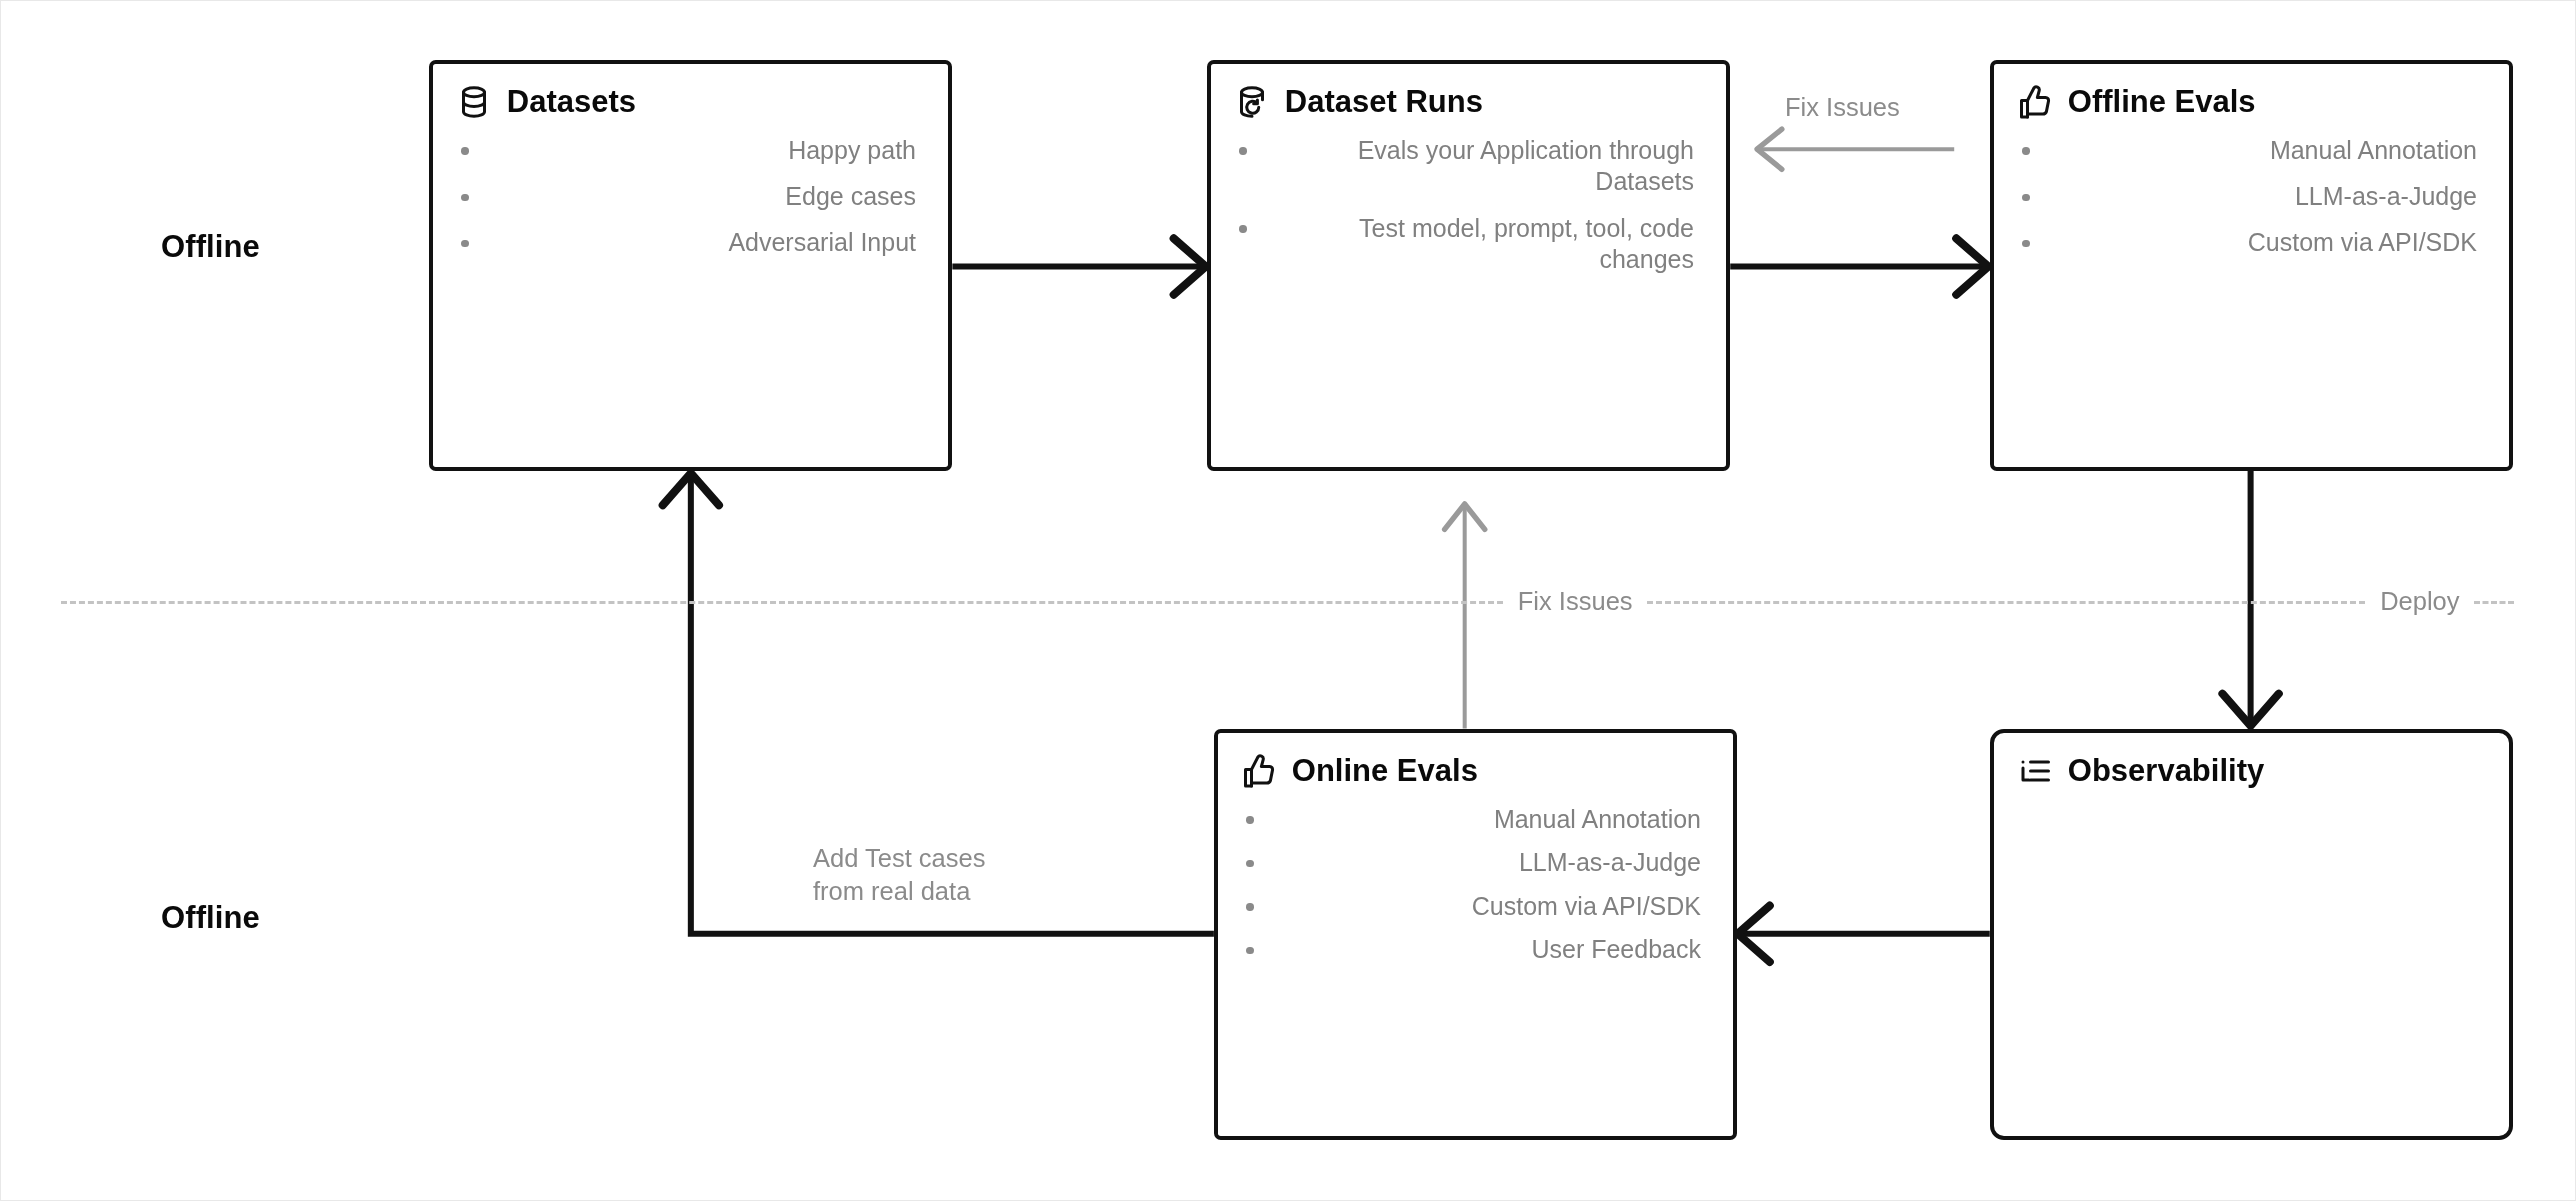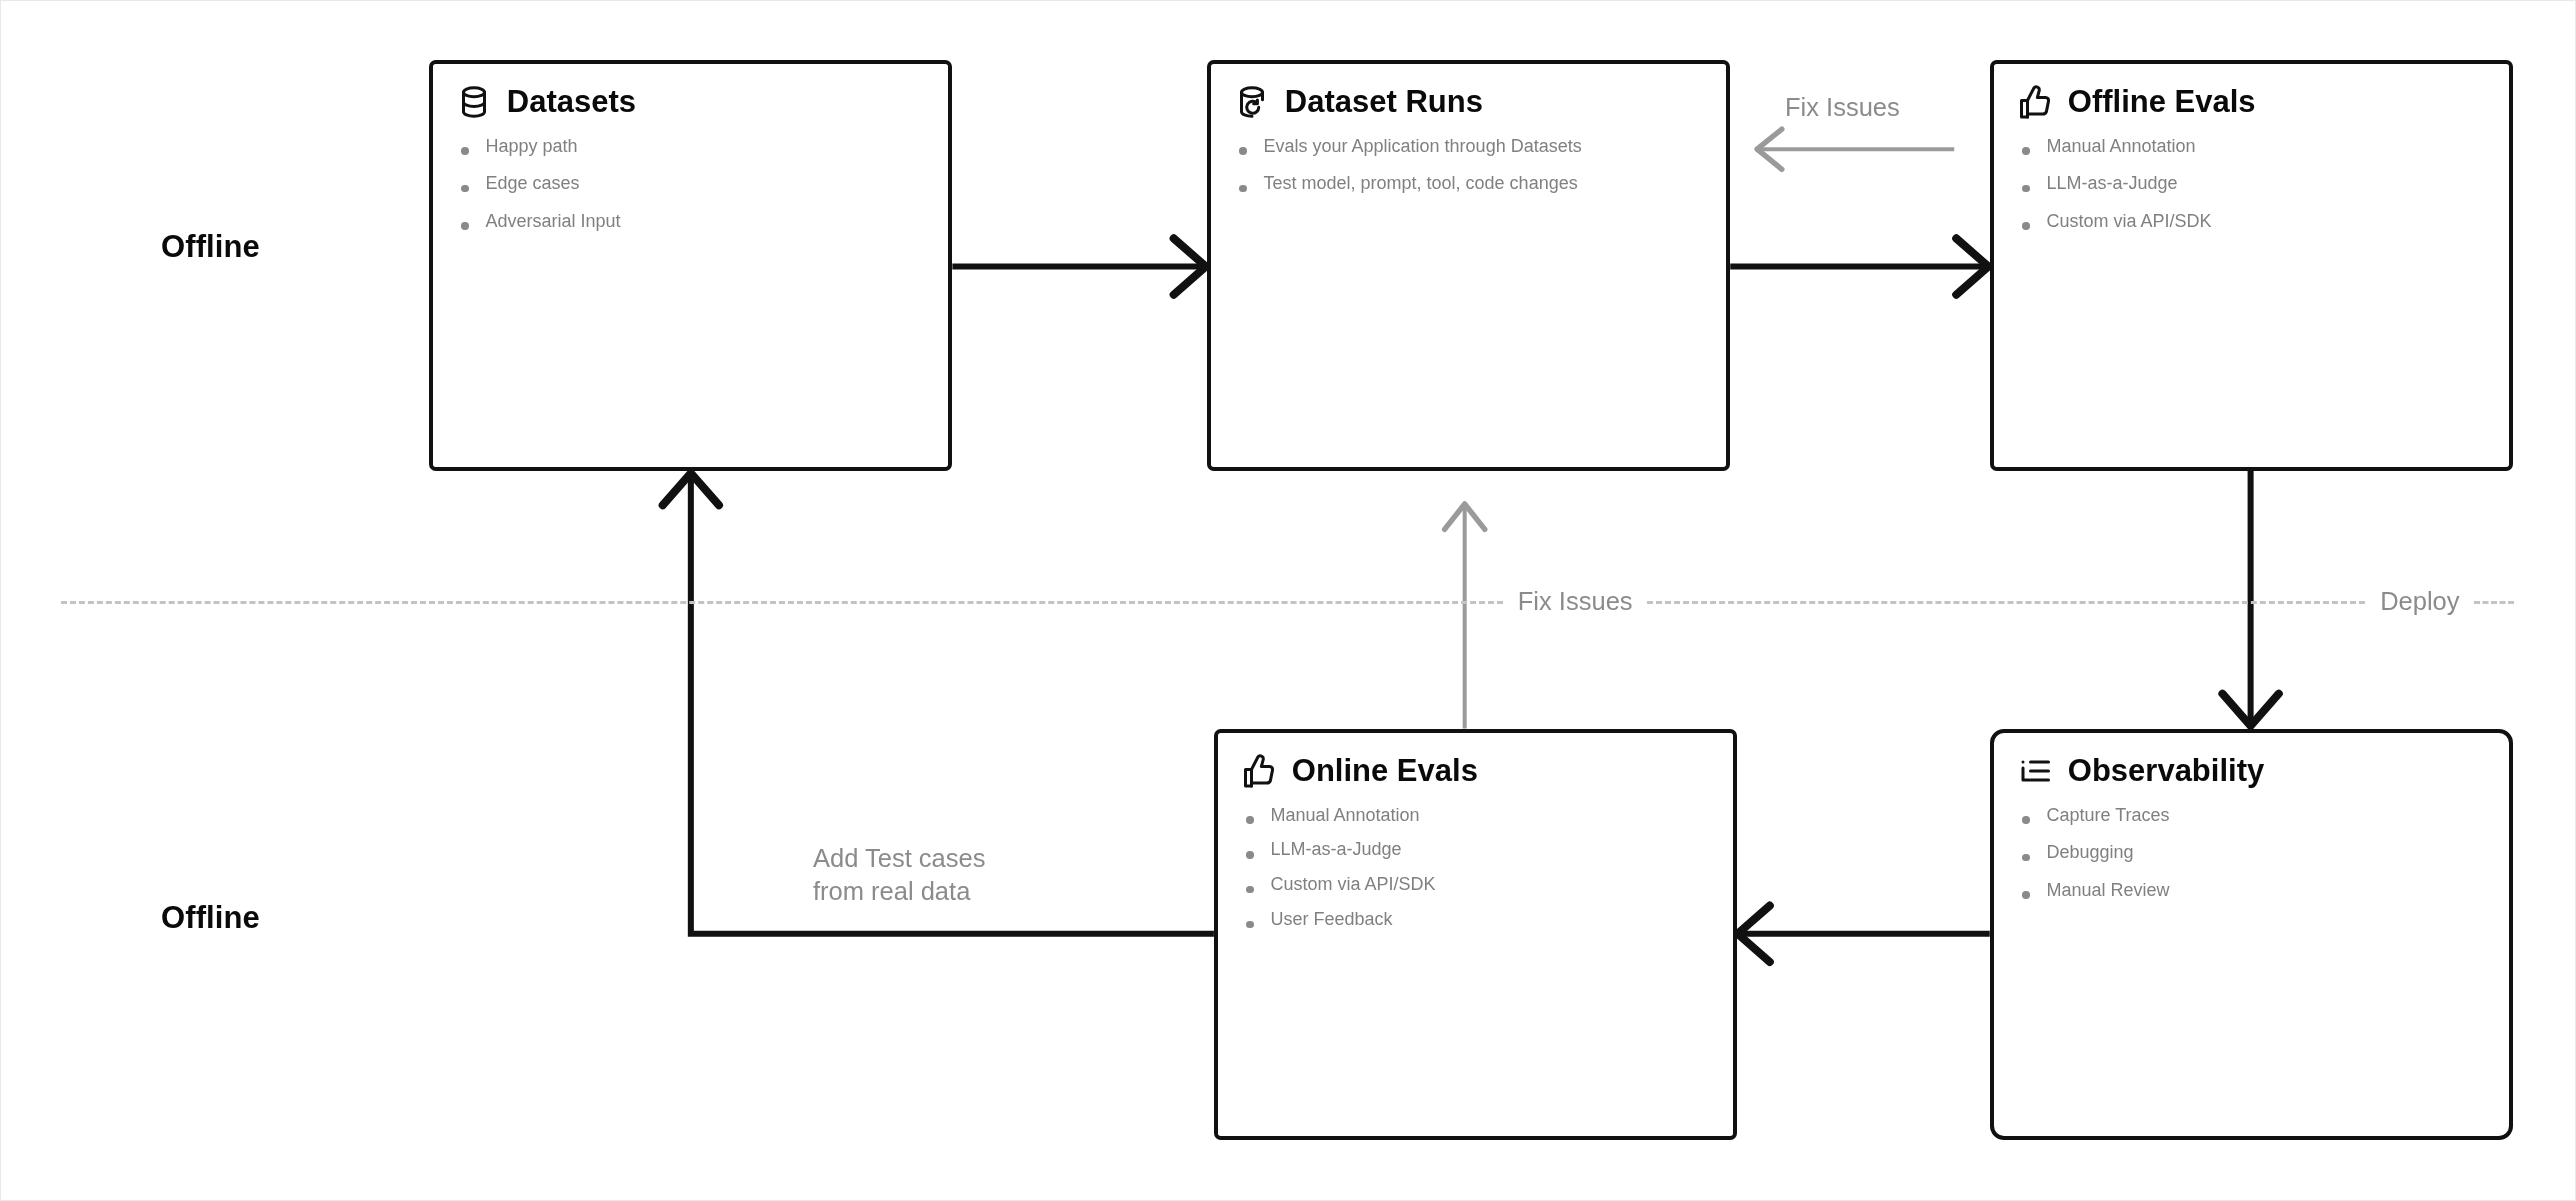--- a/index.html
+++ b/index.html
@@ -62,25 +62,26 @@
     line-height: 1.05;
     white-space: nowrap;
   }
   .node-list {
     list-style: none;
     margin: 0;
     padding: 0;
   }
   .node-list li {
     position: relative;
-    font-size: 18px;
+    font-size: 25px;
     line-height: 1.26;
     color: #808080;
     padding-left: 29.5px;
     margin-bottom: 14.8px;
+    text-align: right;
   }
   .node-list li::before {
     content: "";
     position: absolute;
     left: 5.4px;
     top: 12.7px;
     width: 7.4px;
     height: 7.4px;
     border-radius: 50%;
     background: #8a8a8a;
@@ -286,21 +287,16 @@
         <svg viewBox="0 0 24 24" fill="none" stroke="currentColor" stroke-width="2" stroke-linecap="round" stroke-linejoin="round">
           <line x1="9" y1="6" x2="21" y2="6"></line>
           <line x1="9" y1="12" x2="21" y2="12"></line>
           <line x1="9" y1="18" x2="21" y2="18"></line>
           <line x1="4" y1="6" x2="4" y2="6.01"></line>
           <path d="M4 10v8h4"></path>
         </svg>
       </span>
       <span class="node-title">Observability</span>
     </div>
-    <ul class="node-list">
-      <li>Capture Traces</li>
-      <li>Debugging</li>
-      <li>Manual Review</li>
-    </ul>
   </div>
 
 </div>
 
 
 </body></html>

